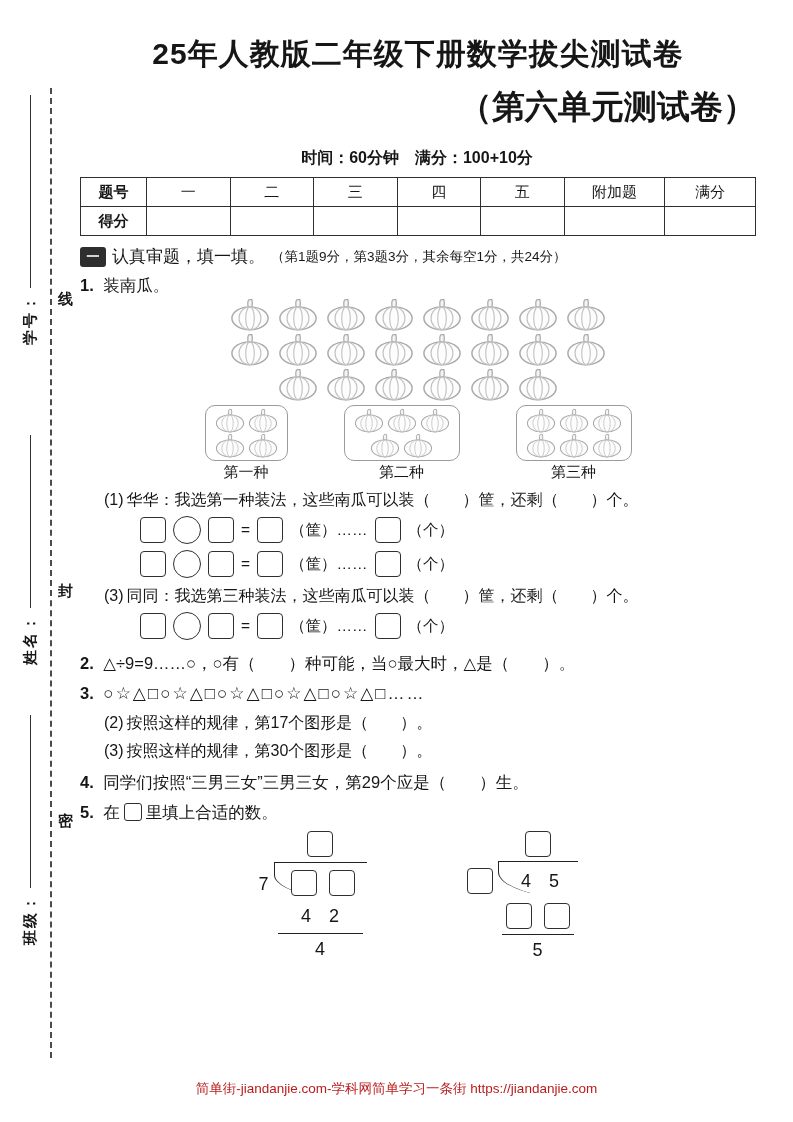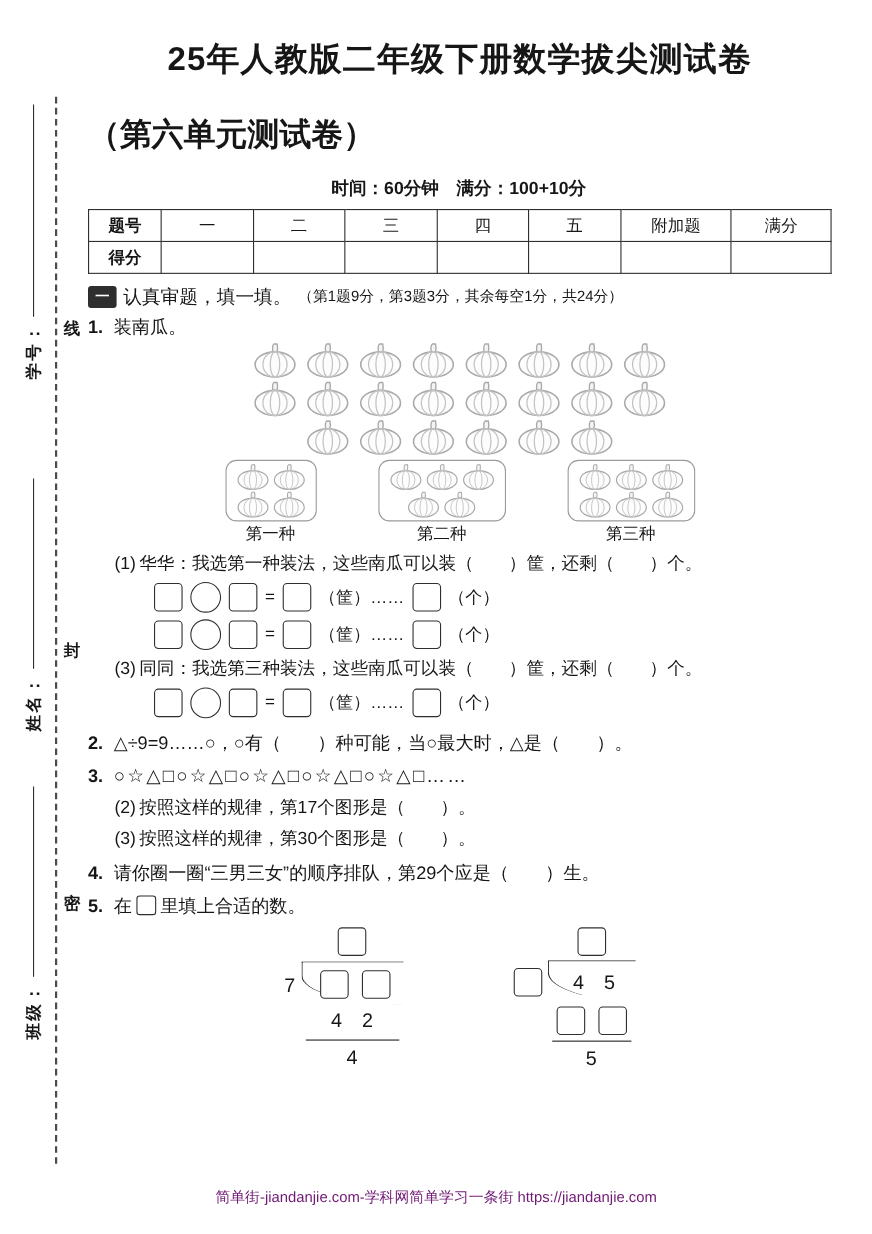--- a/index.html
+++ b/index.html
@@ -10,21 +10,21 @@
   .margin-strip{position:absolute;left:0;top:0;width:78px;height:100%;}
   .seal-line{position:absolute;left:50px;top:88px;height:970px;width:0;border-left:2px dashed #4b4b4b;}
   .rot-group{position:absolute;display:flex;align-items:center;height:20px;transform:rotate(-90deg);}
   .rot-line{flex:1;border-bottom:1.6px solid #2f2f2f;height:0;margin-left:6px;}
   .rot-label{font-size:15px;font-weight:bold;white-space:nowrap;letter-spacing:2px;}
   .seal-char{position:absolute;left:58px;font-size:15px;font-weight:bold;}
 
   
   .main{position:absolute;left:80px;top:0;width:676px;}
   .title1{margin:34px 0 0;font-size:30px;font-weight:900;text-align:center;letter-spacing:1px;}
-  .title2{margin:28px 0 0;font-size:29px;font-weight:900;text-align:left;}
+  .title2{margin:10px 0 0;font-size:33px;font-weight:900;text-align:right;}
   .meta{margin:18px 2px 0 0;text-align:center;font-weight:bold;font-size:16px;}
 
   table.score-table{width:100%;border-collapse:collapse;table-layout:fixed;margin-top:8px;}
   table.score-table td{border:1.4px solid #2f2f2f;height:28px;text-align:center;font-size:15px;padding:0;}
   table.score-table td.hd{font-weight:bold;}
 
   .section-head{margin-top:10px;display:flex;align-items:center;gap:6px;line-height:22px;}
   .sec-badge{min-width:26px;height:20px;background:#2e2e2e;color:#fff;display:inline-flex;
              align-items:center;justify-content:center;font-size:13px;border-radius:3px;font-weight:bold;}
   .sec-title{font-weight:normal;font-size:17px;}
@@ -61,21 +61,21 @@
   .ld-divisor-box{grid-column:1;grid-row:2;align-self:end;margin:0 5px 4px 0;}
   .ld-dividend{grid-column:2;grid-row:2;border-top:1.9px solid #222;border-left:1.9px solid #222;
                border-bottom-left-radius:100% 26px;padding:6px 12px 4px 16px;display:flex;gap:12px;
                align-items:center;min-height:26px;justify-content:center;}
   .ld-product{grid-column:2;grid-row:3;display:flex;gap:12px;justify-content:center;
               padding:5px 4px 5px;border-bottom:1.8px solid #222;margin:0 4px;}
   .ld-rem{grid-column:2;grid-row:4;text-align:center;padding-top:5px;}
   .digit{display:inline-block;width:16px;text-align:center;}
 
   .footer{position:absolute;left:0;bottom:24px;width:100%;text-align:center;
-          color:#701a75;font-size:13.5px;}
+          color:#b91c1c;font-size:13.5px;}
 </style>
 </head>
 <body>
 
 <aside class="margin-strip">
   <div class="seal-line"></div>
 
   <div class="rot-group" style="width:250px;left:-95px;top:210px;">
     <span class="rot-label">学号：</span>
     <span class="rot-line"></span>
@@ -459,21 +459,21 @@
   </div>
   <div class="sub-line">
     <span class="sub-num">(2)</span><span>按照这样的规律，第17个图形是（　　）。</span>
   </div>
   <div class="sub-line">
     <span class="sub-num">(3)</span><span>按照这样的规律，第30个图形是（　　）。</span>
   </div>
 
   <div class="q-line" style="margin-top:10px;">
     <span class="q-num">4.</span>
-    <span>请你圈一圈“三男三女”的顺序排队，第29个应是（　　）生。</span>
+    <span>同学们按照“三男三女”三男三女，第29个应是（　　）生。</span>
   </div>
 
   <div class="q-line" style="margin-top:8px;">
     <span class="q-num">5.</span>
     <span>在</span><span class="inline-box"></span><span>里填上合适的数。</span>
   </div>
 
   <div class="division-area">
 
     <div class="ld">

